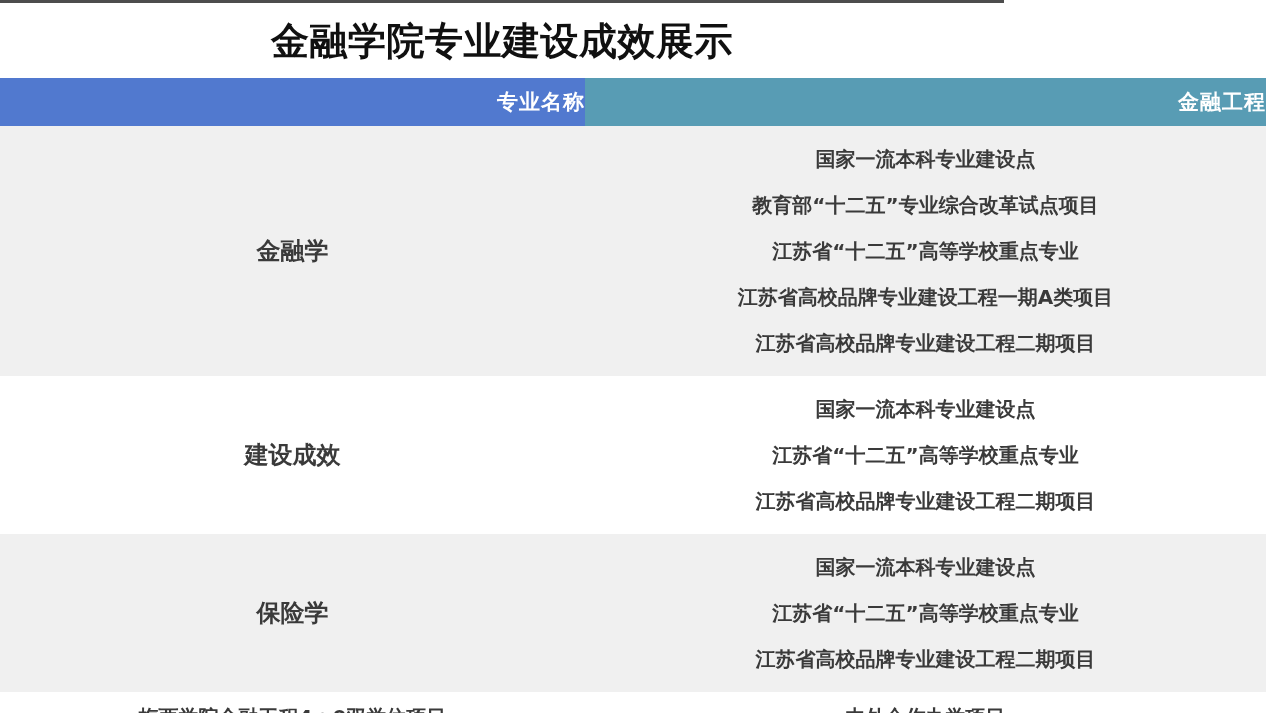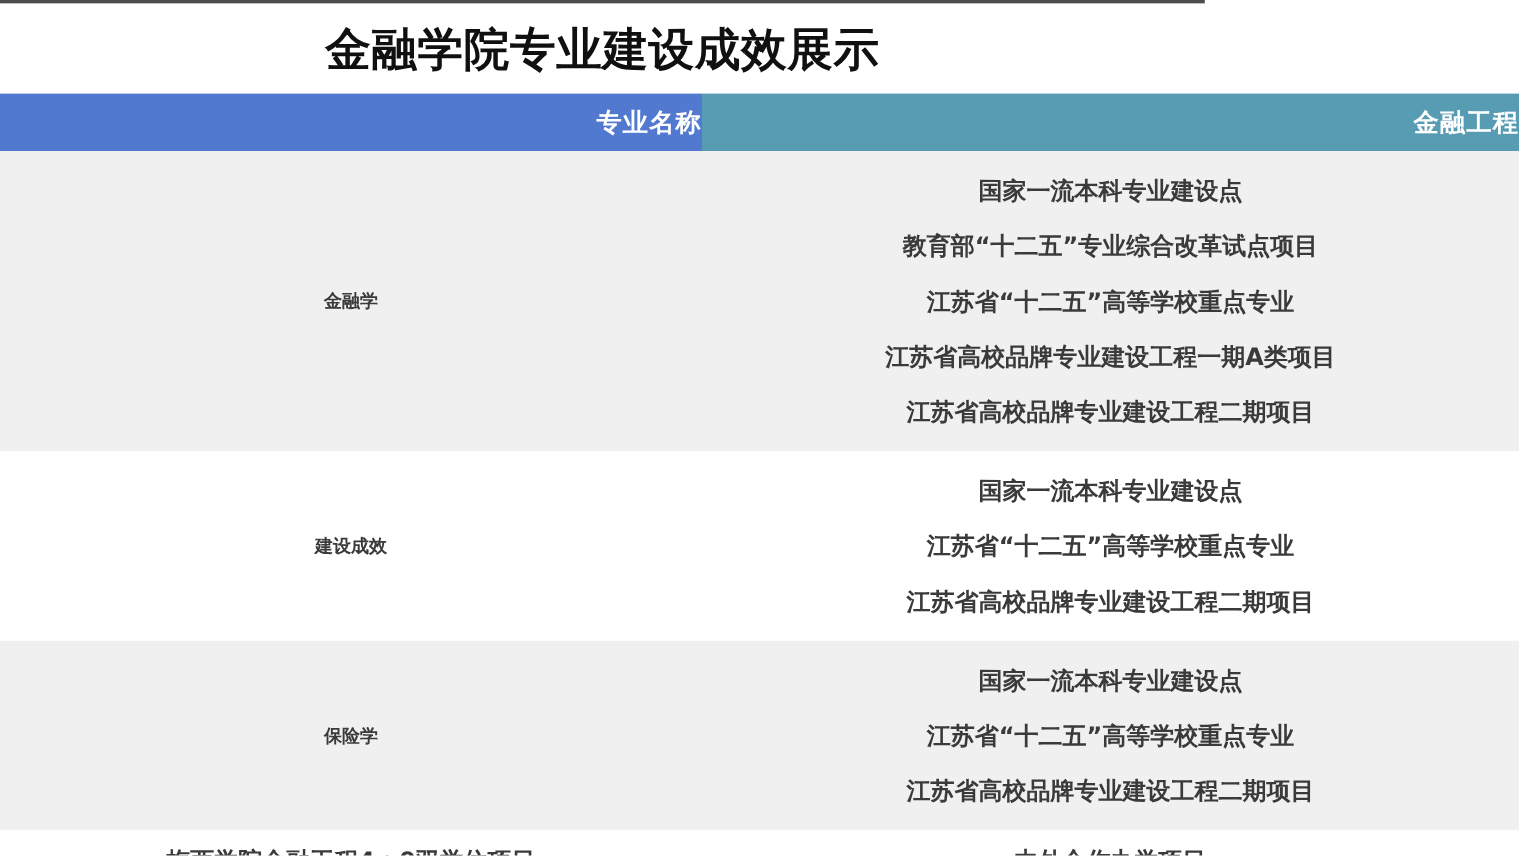--- a/index.html
+++ b/index.html
@@ -67,21 +67,21 @@
     vertical-align: middle;
     text-align: center;
     color: #3a3a3a;
     font-size: 20px;
     font-weight: 700;
   }
   .row-shade   > .td { background: #f0f0f0; }
   .row-plain   > .td { background: #ffffff; }
 
   .td-name {
-    font-size: 15px;
+    font-size: 24px;
     font-weight: 700;
     color: #3a3a3a;
   }
   .achv-list {
     list-style: none;
     margin: 0;
     padding: 10px 0;
     display: flex;
     flex-direction: column;
     justify-content: center;

